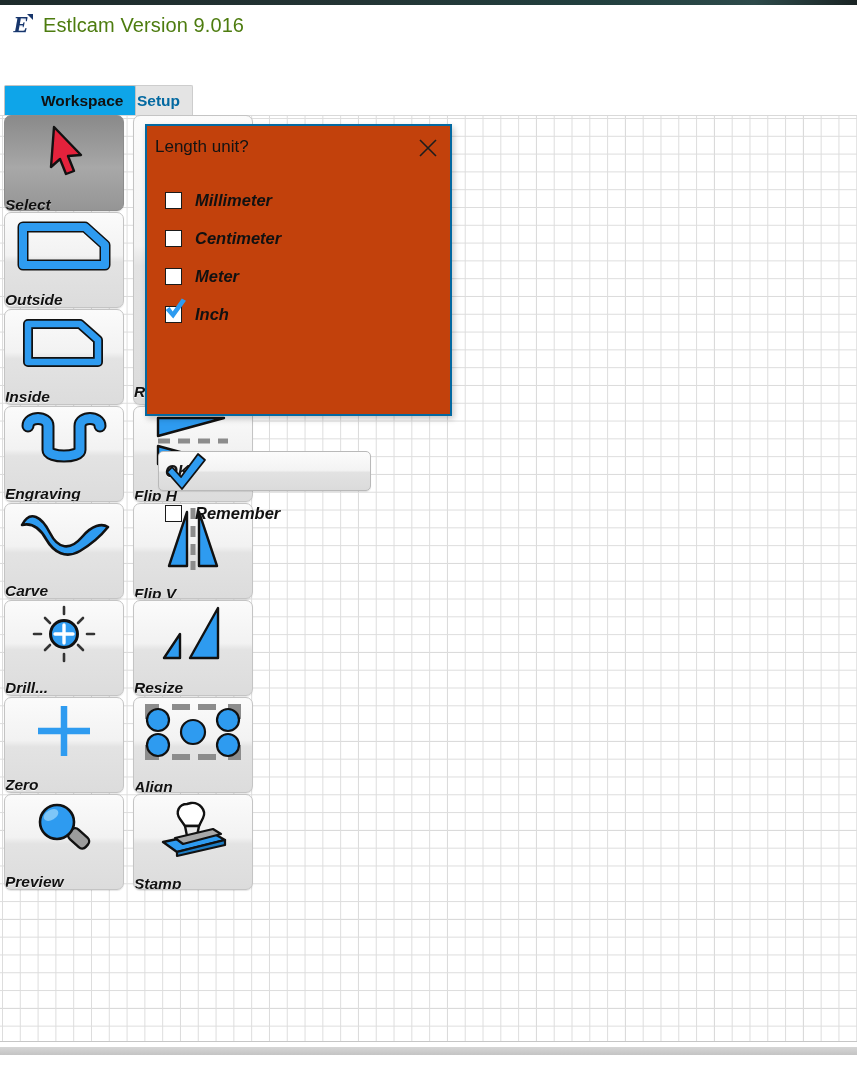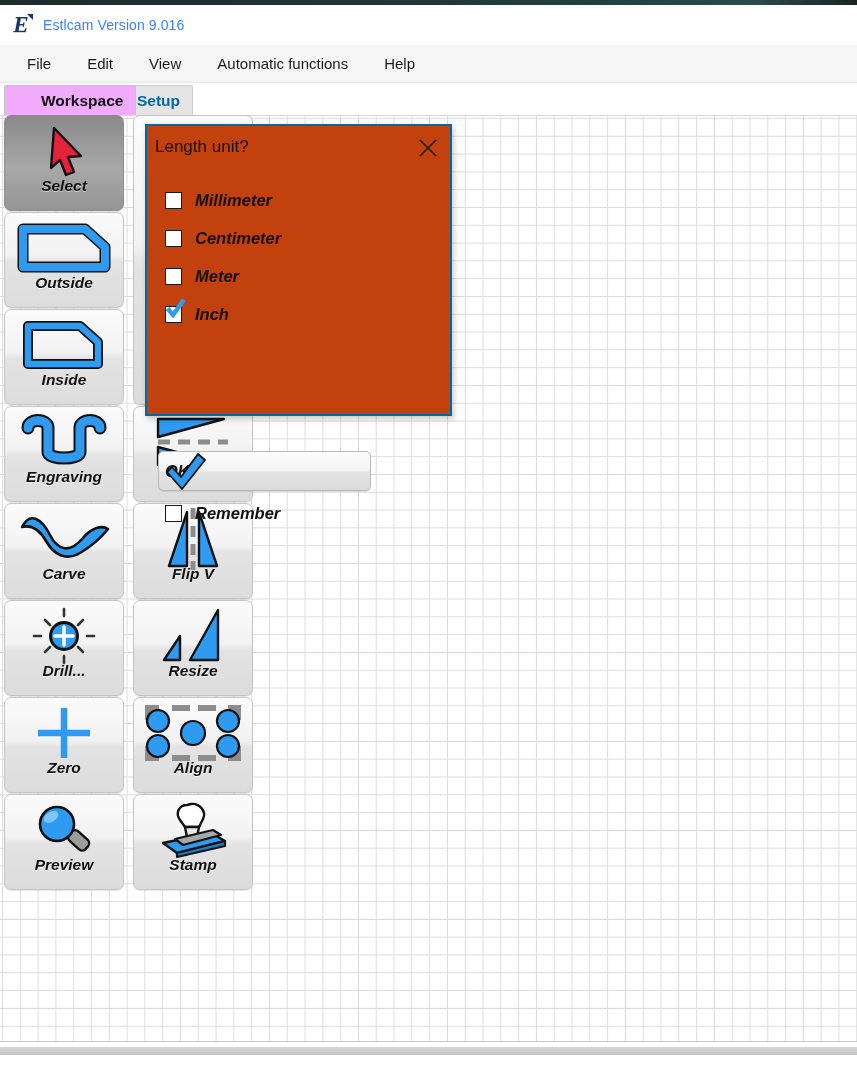--- a/index.html
+++ b/index.html
@@ -51,22 +51,22 @@
     text-shadow: 0 1px 0 #c9d4e6;
   }
   .app-icon .flagtip {
     position: absolute;
     right: 1px; top: 2px;
     width: 6px; height: 6px;
     background: #17356b;
     clip-path: polygon(0 0, 100% 0, 100% 100%);
   }
   .title-text {
-    font-size: 14px;
-    color: #3b82f6;
+    font-size: 20px;
+    color: #4d7c0f;
     letter-spacing: .1px;
     white-space: nowrap;
   }
 
   
   .menubar {
     position: absolute; top: 45px; left: 0;
     width: 857px; height: 38px;
     background: #f5f5f5;
     display: flex; align-items: center;
@@ -98,21 +98,21 @@
     color: #111;
     border: 1px solid #cfcfcf;
     border-bottom: none;
     border-radius: 2px 2px 0 0;
     padding: 0 12px;
     white-space: nowrap;
     cursor: default;
   }
   .tab.active {
     left: 4px;
-    background: #f0abfc;
+    background: #0ea5e9;
     border-color: #c3c3c3;
     z-index: 3;
     padding-left: 36px;
   }
   .tab.inactive {
     left: 124px;
     background: #e4e4e4;
     border-color: #cdcdcd;
     z-index: 2;
     color: #0369a1;
@@ -161,24 +161,25 @@
     position: relative;
     width: 120px;
     height: 96px;
     margin-bottom: 1px;
     border: 1px solid #c4c4c4;
     border-radius: 7px;
     background: linear-gradient(to bottom,#fbfbfb 0%,#f2f2f2 45%,#e3e3e3 52%,#dcdcdc 100%);
     box-shadow: 0 1px 1px rgba(0,0,0,.10);
     display: flex;
     flex-direction: column;
-    align-items: center;
+    align-items: flex-start;
     justify-content: flex-start;
     cursor: default;
     overflow: hidden;
+    gap: 20px;
   }
   .toolbtn.active {
     background: linear-gradient(to bottom,#8a8a8a 0%,#9f9f9f 40%,#a8a8a8 55%,#959595 100%);
     border-color: #8d8d8d;
   }
   .toolbtn .glyph {
     height: 66px;
     width: 100%;
     display: flex;
     align-items: center;
@@ -301,27 +302,20 @@
   <div class="chrome-sliver"></div>
 
   <div class="titlebar">
     <span class="app-icon">
       <span class="eletter">E</span>
       <span class="flagtip"></span>
     </span>
     <span class="title-text">Estlcam Version 9.016</span>
   </div>
 
-  <div class="menubar">
-    <div class="menu-item">File</div>
-    <div class="menu-item">Edit</div>
-    <div class="menu-item">View</div>
-    <div class="menu-item">Automatic functions</div>
-    <div class="menu-item">Help</div>
-  </div>
 
   <div class="tabstrip">
     <div class="tab active">Workspace</div>
     <div class="tab inactive">Setup</div>
   </div>
 
   <div class="canvas"></div>
 
   <div class="toolcol col1">
 

